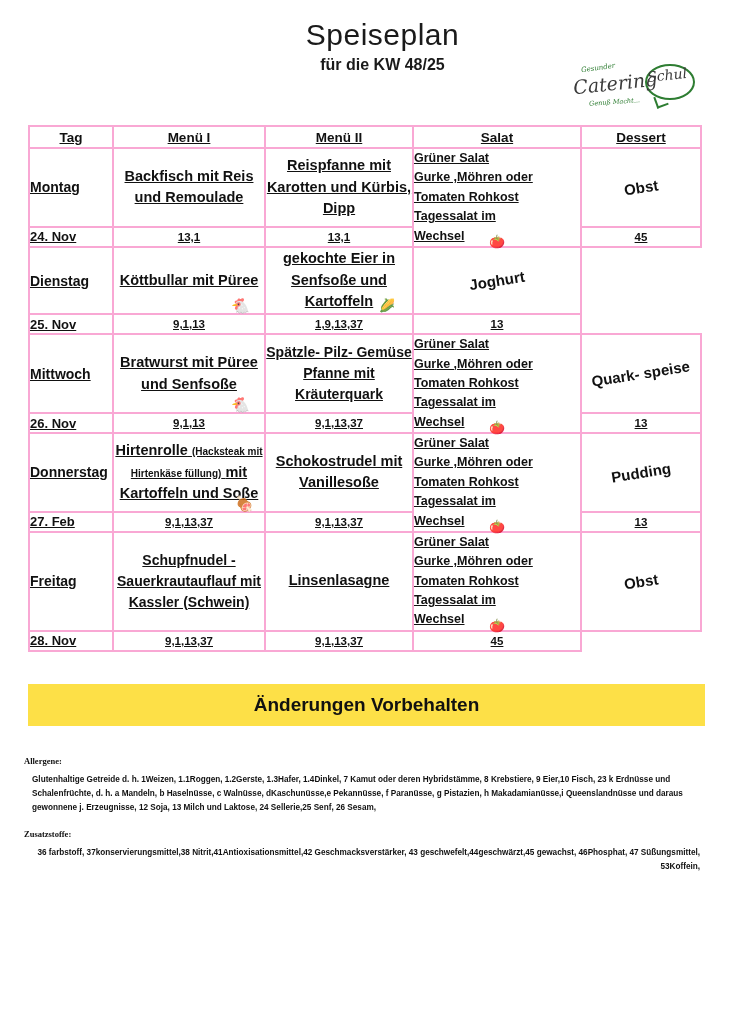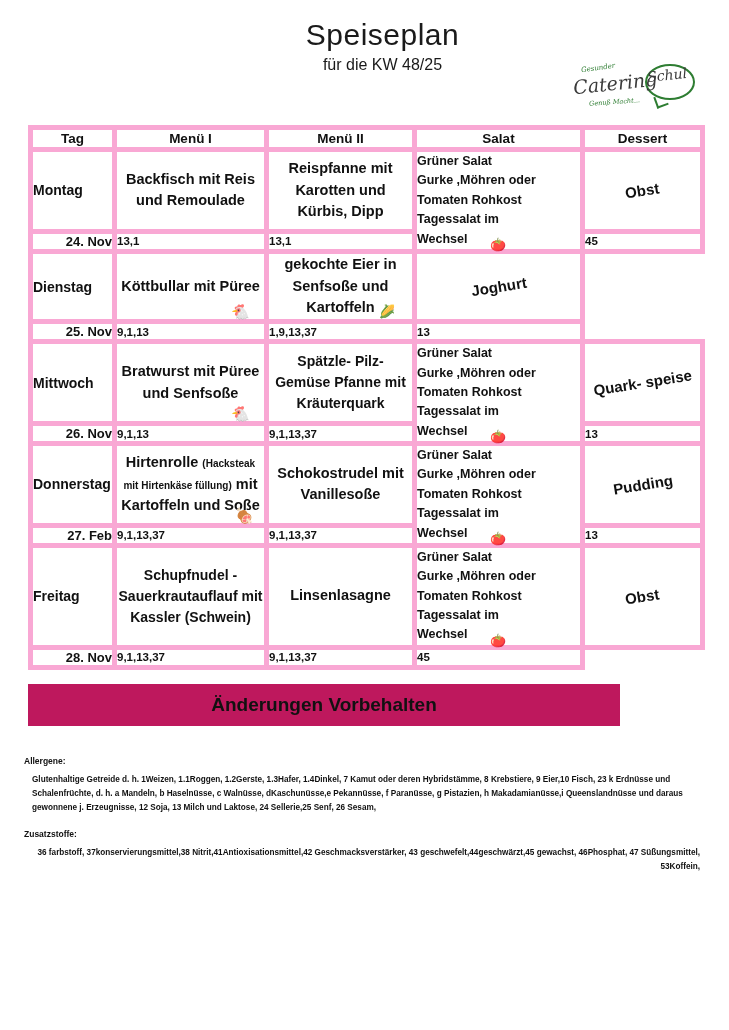--- a/index.html
+++ b/index.html
@@ -28,21 +28,21 @@
     padding-top: 18px;
   }
   .title {
     font-size: 30px;
     font-weight: 400;
     letter-spacing: 0.5px;
     color: #1a1a1a;
   }
   .subtitle {
     font-size: 16px;
-    font-weight: 400;
+    font-weight: 700;
     margin-top: 4px;
     color: #1a1a1a;
   }
   
   .logo {
     position: absolute;
     right: 36px;
     top: 62px;
     width: 120px;
     height: 52px;
@@ -113,23 +113,24 @@
   
   table.menu {
     position: absolute;
     left: 28px;
     top: 125px;
     width: 672px;
     border-collapse: collapse;
     table-layout: fixed;
   }
   table.menu td, table.menu th {
-    border: 5px solid #f9a8d4;
+    border: 2px solid #f9a8d4;
     box-sizing: border-box;
     padding: 0;
+    text-decoration: underline;
   }
   .col-day   { width: 84px; }
   .col-m1    { width: 152px; }
   .col-m2    { width: 148px; }
   .col-salad { width: 168px; }
   .col-des   { width: 120px; }
 
   .hdr {
     height: 22px;
     text-align: center;
@@ -138,21 +139,21 @@
     color: #111;
   }
   .daycell {
     text-align: left;
     font-size: 14px;
     font-weight: 700;
     color: #111;
     vertical-align: middle;
   }
   .datecell {
-    text-align: right;
+    text-align: left;
     font-size: 13px;
     font-weight: 700;
     color: #111;
     height: 20px;
     vertical-align: middle;
   }
   .dishcell {
     text-align: center;
     font-size: 14.5px;
     font-weight: 600;
@@ -181,21 +182,21 @@
     font-size: 15px;
     font-weight: 600;
     vertical-align: middle;
     transform: none;
   }
   .dessertcell span {
     display: inline-block;
     transform: rotate(-9deg);
   }
   .codecell {
-    text-align: left;
+    text-align: center;
     font-size: 11.5px;
     font-weight: 600;
     height: 20px;
     vertical-align: middle;
   }
 
   
   .doodle {
     position: absolute;
     font-size: 13px;
@@ -207,43 +208,44 @@
   .doodle.chick  { right: 14px; bottom: 0px; font-size: 15px;}
   .doodle.veg    { right: 16px; bottom: 1px; }
   .doodle.meat   { right: 10px; bottom: 0px; font-size: 15px; }
   .doodle.salad  { left: 50%; bottom: -2px; transform: translateX(-50%); font-size: 13px; }
 
   
   .banner {
     position: absolute;
     left: 28px;
     top: 684px;
-    width: 592px;
+    width: 677px;
     height: 42px;
-    background: #be185d;
+    background: #fde047;
     display: flex;
     align-items: center;
     justify-content: center;
   }
   .banner span {
     font-size: 19px;
     font-weight: 700;
     color: #111;
   }
   
   .notes {
     position: absolute;
     left: 24px;
     top: 756px;
     width: 684px;
   }
   .notes .lbl {
     font-size: 8.5px;
     font-weight: 700;
     margin-bottom: 7px;
+    font-family: Liberation Serif, serif;
   }
   .notes .body {
     font-size: 8.2px;
     font-weight: 700;
     line-height: 1.7;
     margin: 0 8px 14px 8px;
   }
   .notes .body.ind {
     text-align: right;
   }

